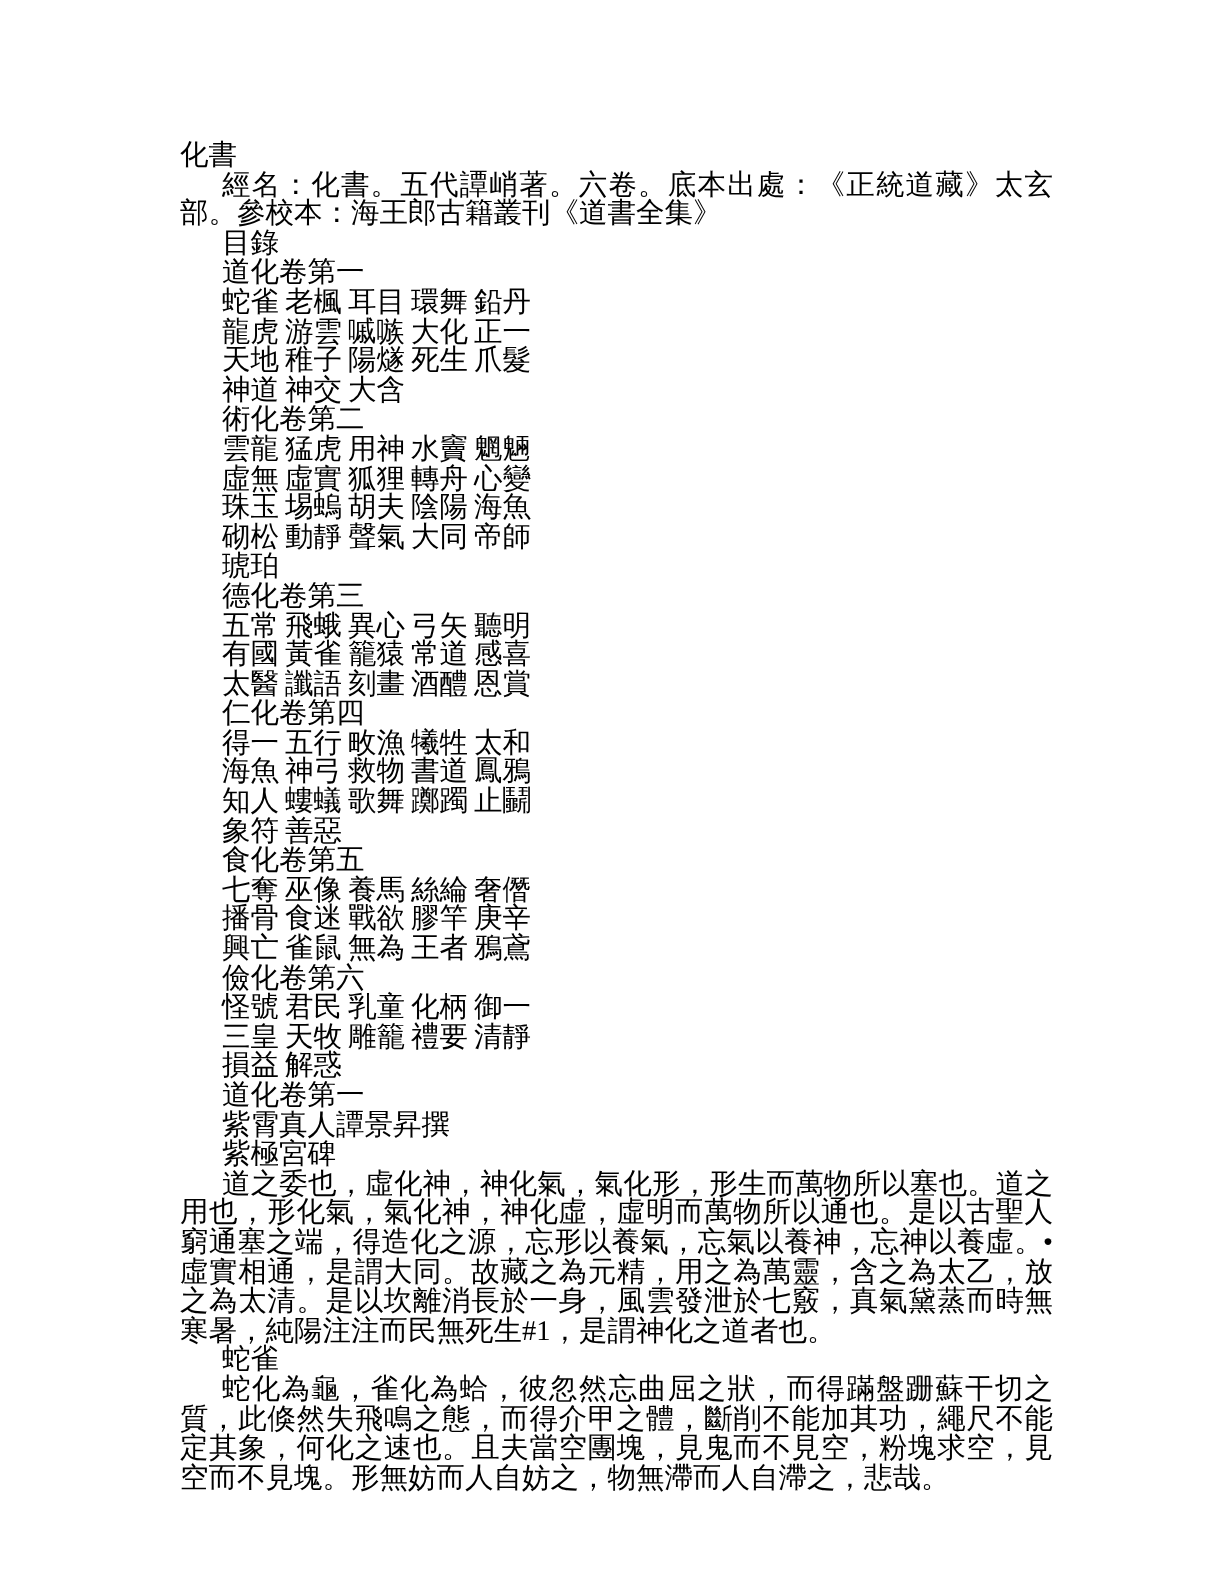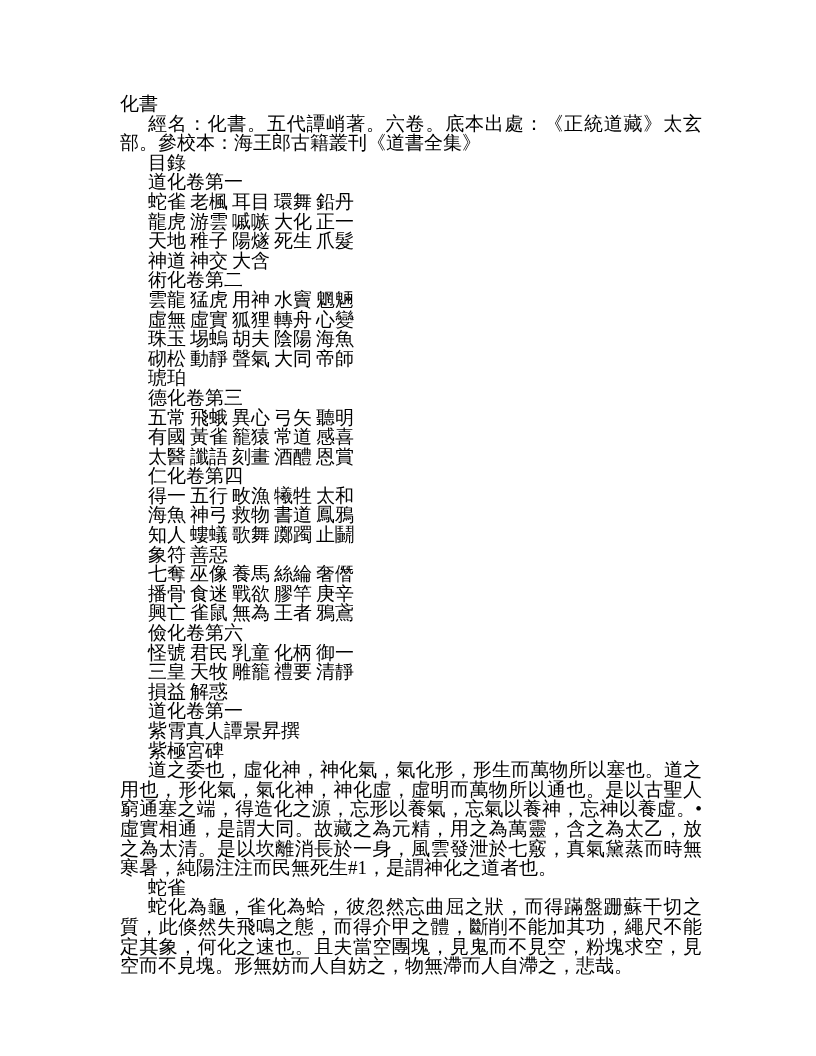--- a/index.html
+++ b/index.html
@@ -71,20 +71,21 @@
       <span class="toc-row"><span class="toc-cell">琥珀</span></span>
       <span class="line indent">德化卷第三</span>
       <span class="toc-row"><span class="toc-cell">五常</span><span class="toc-cell">飛蛾</span><span class="toc-cell">異心</span><span class="toc-cell">弓矢</span><span class="toc-cell">聽明</span></span>
       <span class="toc-row"><span class="toc-cell">有國</span><span class="toc-cell">黃雀</span><span class="toc-cell">籠猿</span><span class="toc-cell">常道</span><span class="toc-cell">感喜</span></span>
       <span class="toc-row"><span class="toc-cell">太醫</span><span class="toc-cell">讖語</span><span class="toc-cell">刻畫</span><span class="toc-cell">酒醴</span><span class="toc-cell">恩賞</span></span>
       <span class="line indent">仁化卷第四</span>
       <span class="toc-row"><span class="toc-cell">得一</span><span class="toc-cell">五行</span><span class="toc-cell">畋漁</span><span class="toc-cell">犧牲</span><span class="toc-cell">太和</span></span>
       <span class="toc-row"><span class="toc-cell">海魚</span><span class="toc-cell">神弓</span><span class="toc-cell">救物</span><span class="toc-cell">書道</span><span class="toc-cell">鳳鴉</span></span>
       <span class="toc-row"><span class="toc-cell">知人</span><span class="toc-cell">螻蟻</span><span class="toc-cell">歌舞</span><span class="toc-cell">躑躅</span><span class="toc-cell">止鬭</span></span>
       <span class="toc-row"><span class="toc-cell">象符</span><span class="toc-cell">善惡</span></span>
+      <span class="line indent">食化卷第五</span>
       <span class="toc-row"><span class="toc-cell">七奪</span><span class="toc-cell">巫像</span><span class="toc-cell">養馬</span><span class="toc-cell">絲綸</span><span class="toc-cell">奢僭</span></span>
       <span class="toc-row"><span class="toc-cell">播骨</span><span class="toc-cell">食迷</span><span class="toc-cell">戰欲</span><span class="toc-cell">膠竿</span><span class="toc-cell">庚辛</span></span>
       <span class="toc-row"><span class="toc-cell">興亡</span><span class="toc-cell">雀鼠</span><span class="toc-cell">無為</span><span class="toc-cell">王者</span><span class="toc-cell">鴉鳶</span></span>
       <span class="line indent">儉化卷第六</span>
       <span class="toc-row"><span class="toc-cell">怪號</span><span class="toc-cell">君民</span><span class="toc-cell">乳童</span><span class="toc-cell">化柄</span><span class="toc-cell">御一</span></span>
       <span class="toc-row"><span class="toc-cell">三皇</span><span class="toc-cell">天牧</span><span class="toc-cell">雕籠</span><span class="toc-cell">禮要</span><span class="toc-cell">清靜</span></span>
       <span class="toc-row"><span class="toc-cell">損益</span><span class="toc-cell">解惑</span></span>
     </div>
 
   <span class="line indent">道化卷第一</span>

